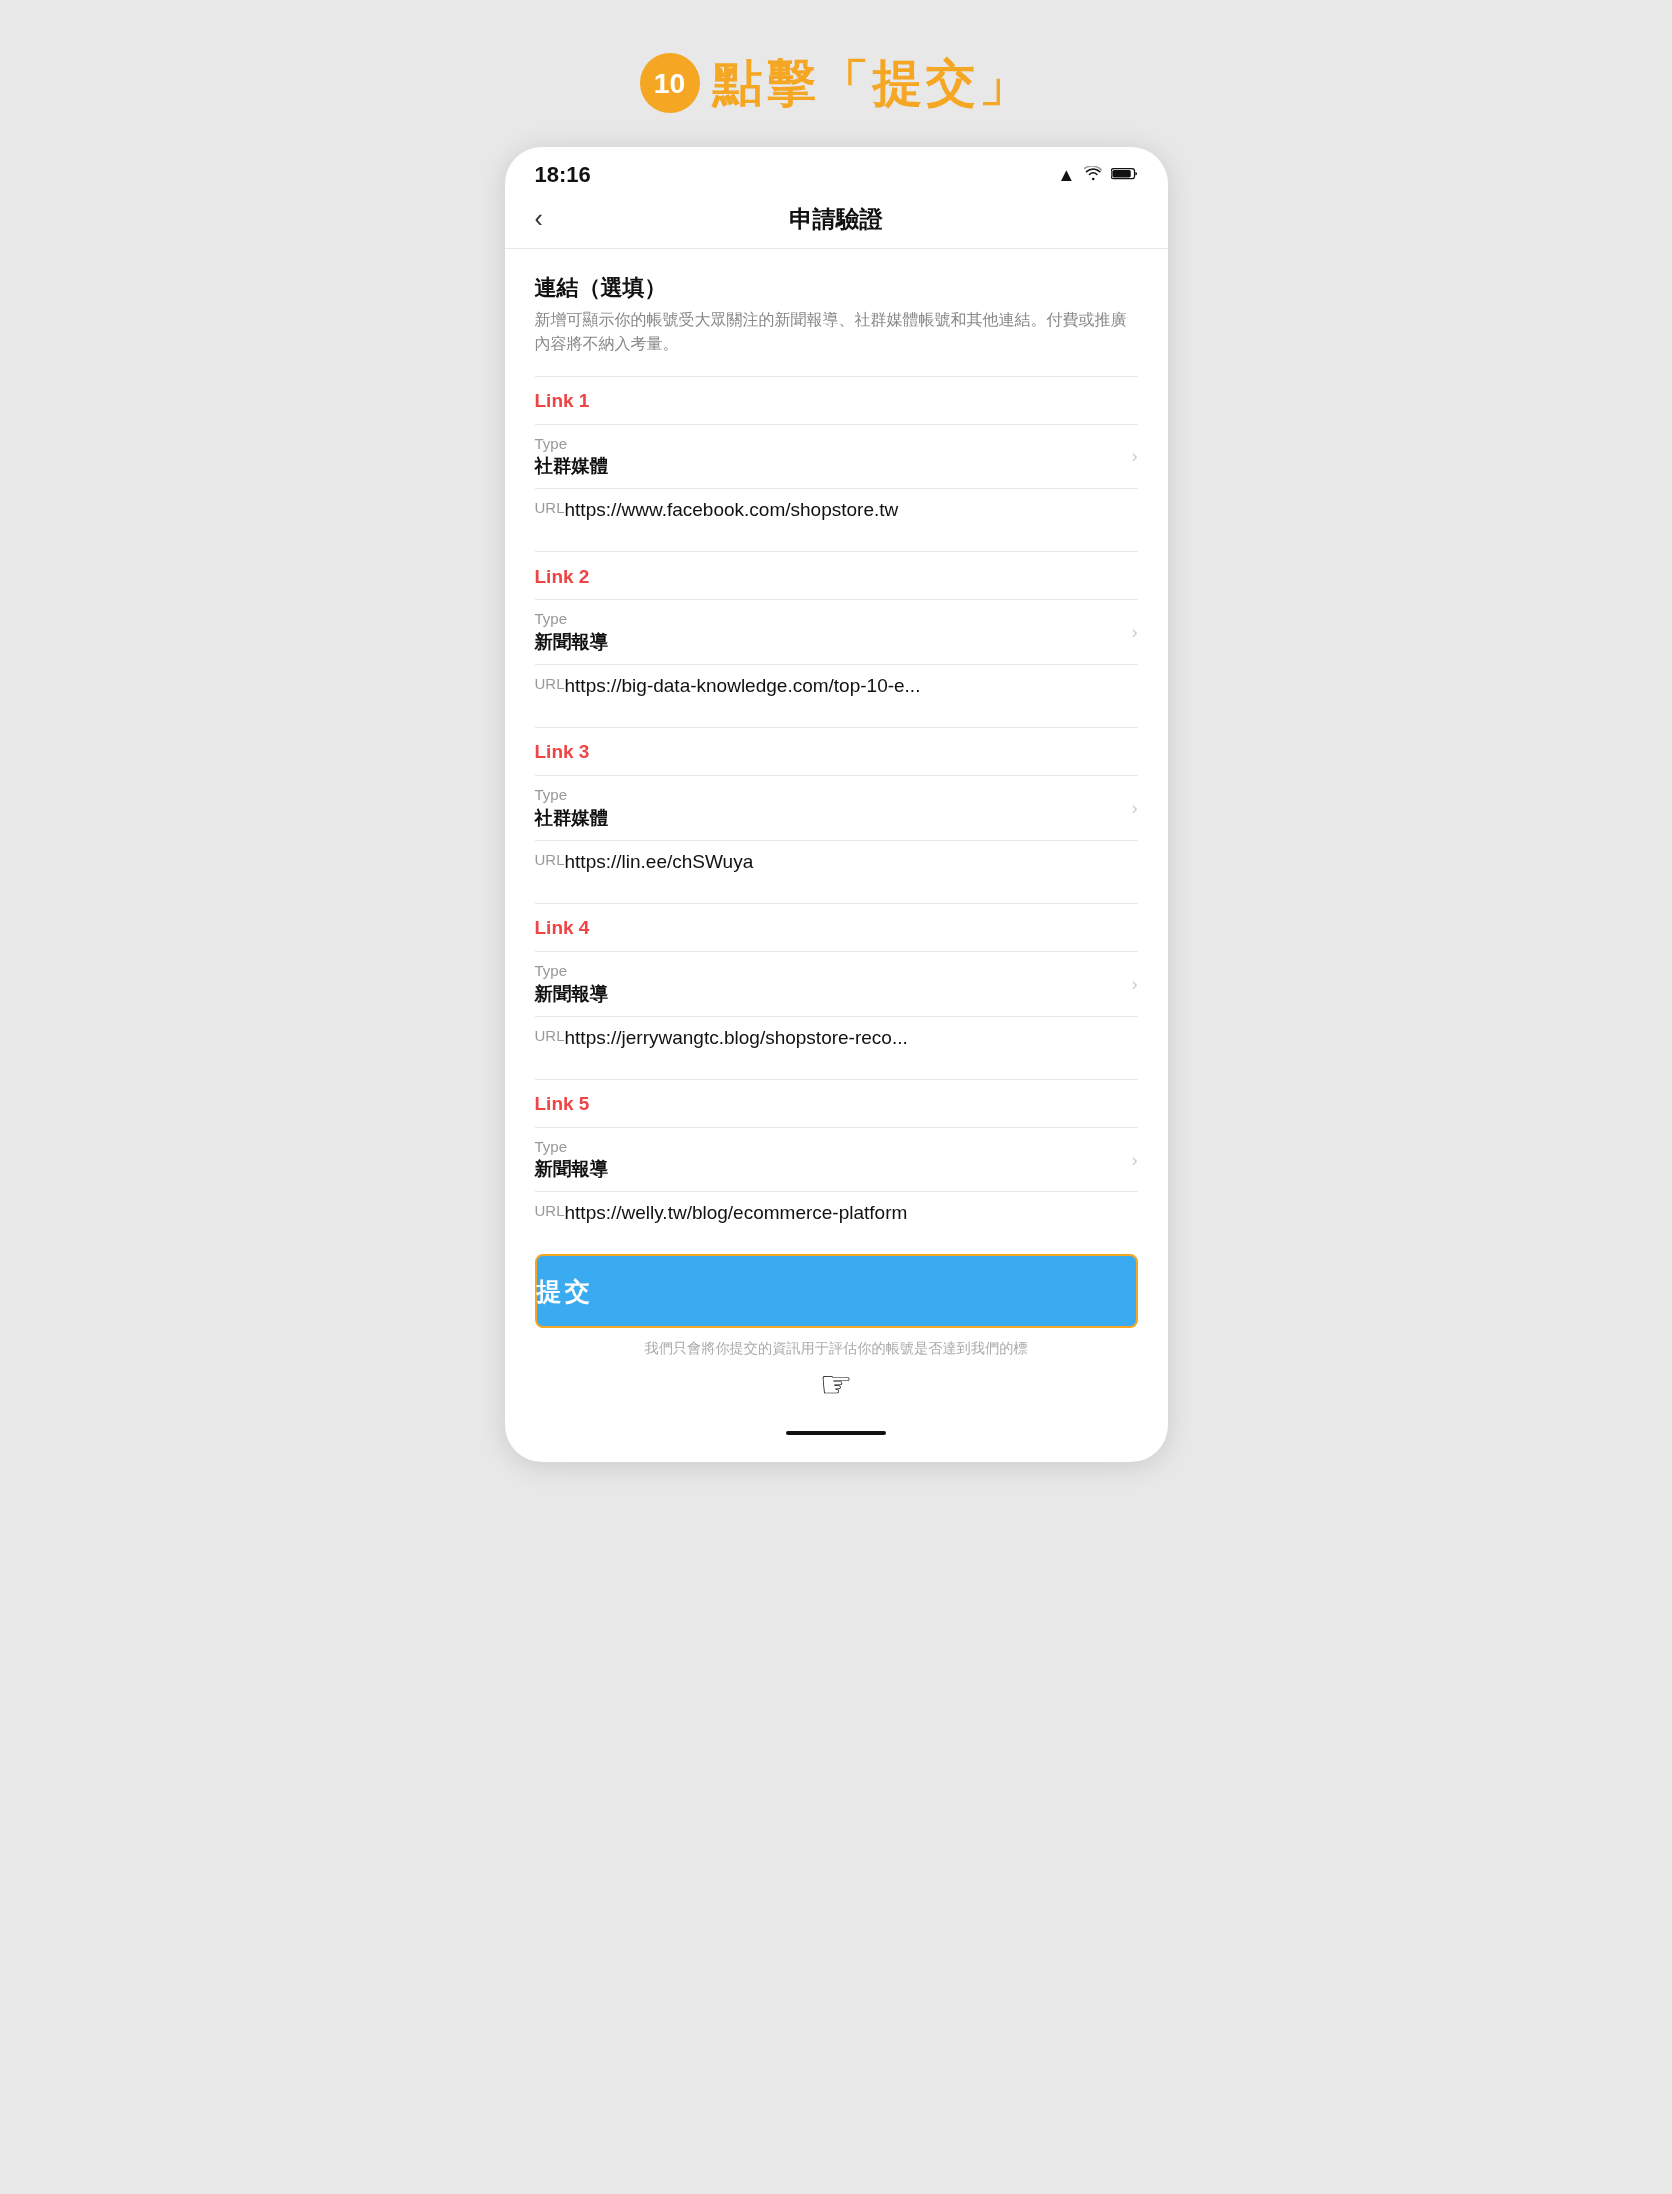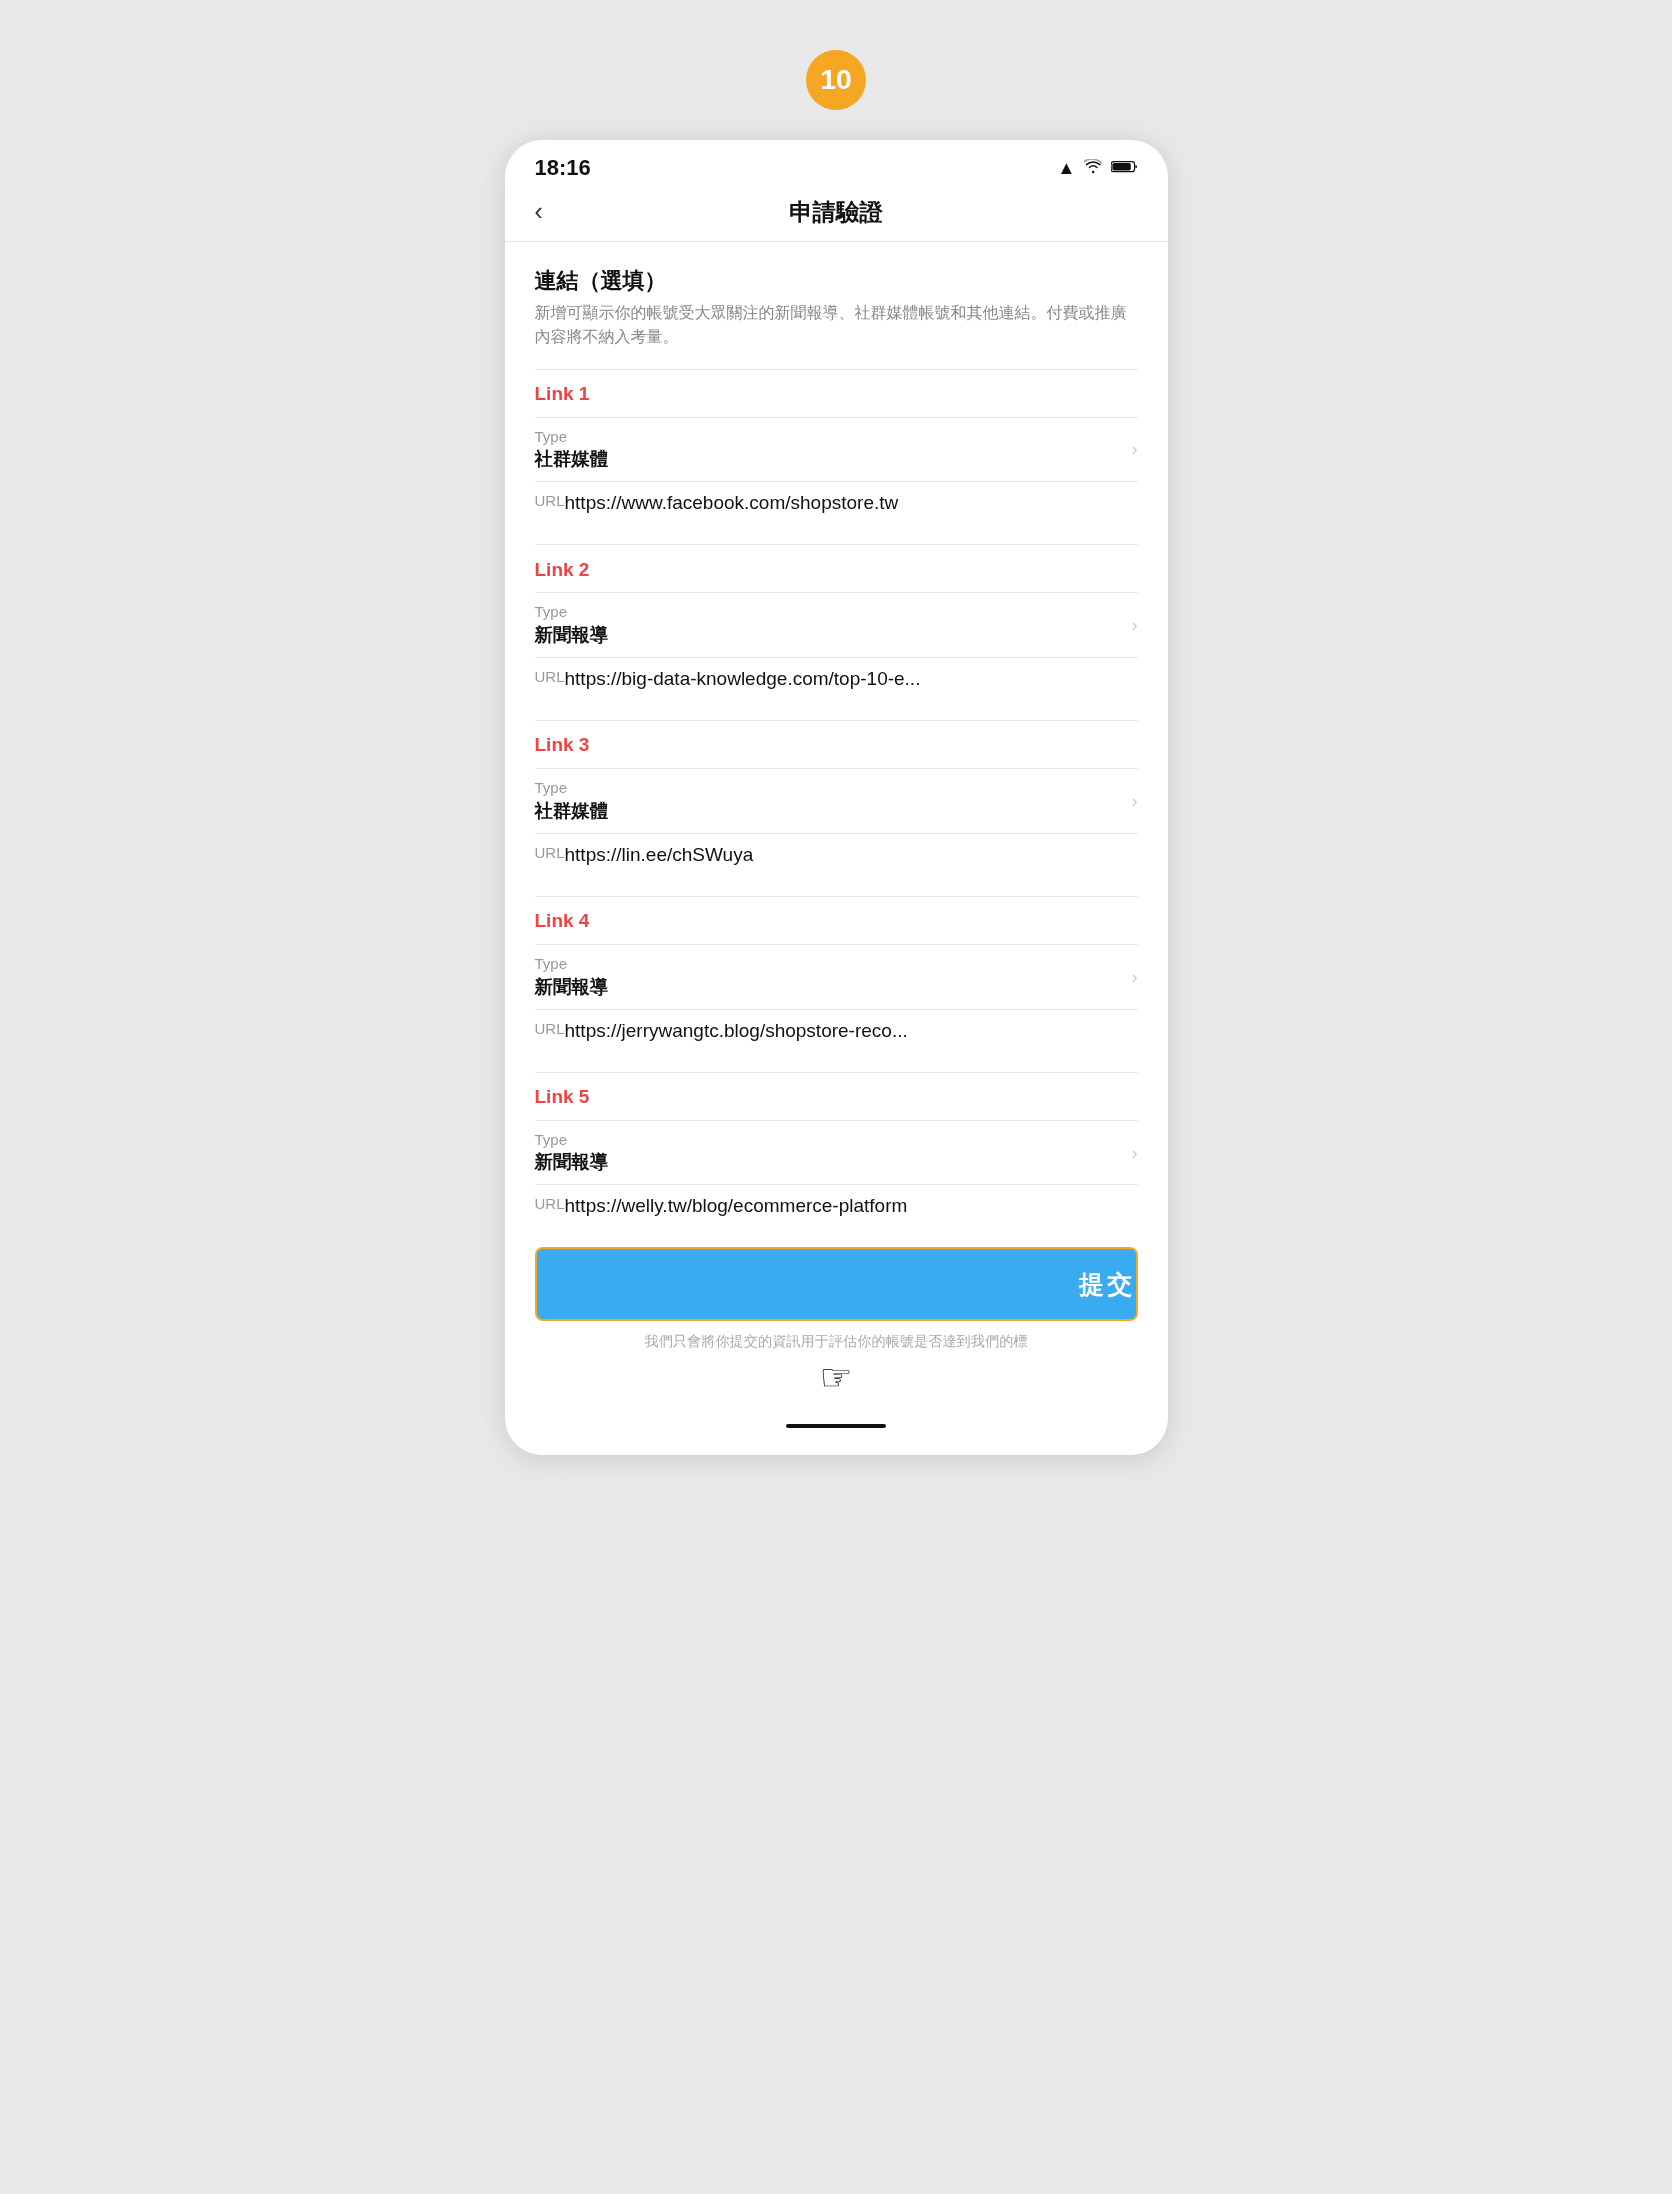--- a/index.html
+++ b/index.html
@@ -173,21 +173,21 @@
     }
     .submit-button {
       width: 100%;
       background: #3AABF0;
       border: 2.5px solid #F5A623;
       border-radius: 8px;
       color: white;
       font-size: 25px;
       font-weight: 700;
       padding: 18.4px 0;
-      text-align: right;
+      text-align: left;
       cursor: pointer;
       letter-spacing: 3.3px;
     }
     .submit-note {
       font-size: 14.2px;
       color: #aaa;
       text-align: center;
       margin-top: 10px;
       line-height: 1.5;
     }
@@ -205,20 +205,21 @@
       background: #111;
       border-radius: 2.5px;
       margin: 11.7px auto 0;
     }
   </style>
 </head>
 <body>
 
 <div class="step-header">
   <div class="step-badge">10</div>
+  <div class="step-title">點擊「提交」</div>
 </div>
 
 <div class="phone-frame">
 
   <div class="status-bar">
     <span class="status-time">18:16</span>
     <div class="status-icons">
       <span class="signal-icon">▲</span>
       <span class="wifi-icon">
         <svg width="18.4" height="15" viewBox="0 0 22 18" fill="none">

